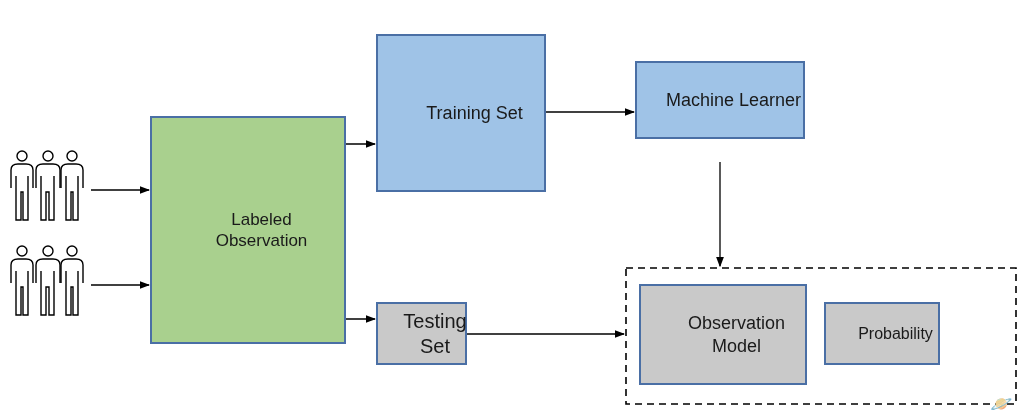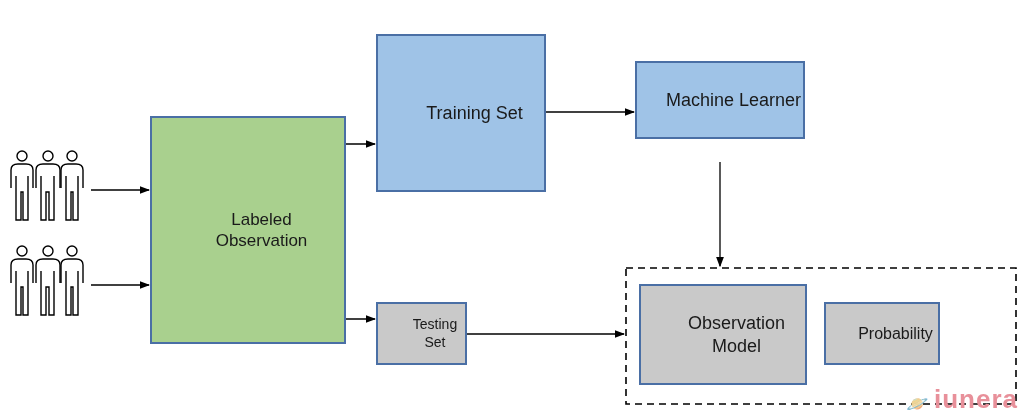--- a/index.html
+++ b/index.html
@@ -63,29 +63,28 @@
 </div>
 
 <div class="box blue" style="left:376px; top:34px; width:170px; height:158px; font-size:18px;">
   <span>Training Set</span>
 </div>
 
 <div class="box blue" style="left:635px; top:61px; width:170px; height:78px; font-size:18px;">
   <span>Machine Learner</span>
 </div>
 
-<div class="box gray" style="left:376px; top:302px; width:91px; height:63px; font-size:14px;">
+<div class="box gray" style="left:376px; top:302px; width:91px; height:63px; font-size:20px;">
   <span>Testing Set</span>
 </div>
 
 <div class="box gray" style="left:639px; top:284px; width:168px; height:101px; font-size:18px; white-space:pre-line;">
   <span>Observation
 Model</span>
 </div>
 
 <div class="box gray" style="left:824px; top:302px; width:116px; height:63px; font-size:16px;">
   <span>Probability</span>
 </div>
 
 <div class="watermark">
   <span style="font-size:18px; margin-right:4px;">🪐</span>
-  <span>iunera</span>
 </div>
 
 </body></html>

